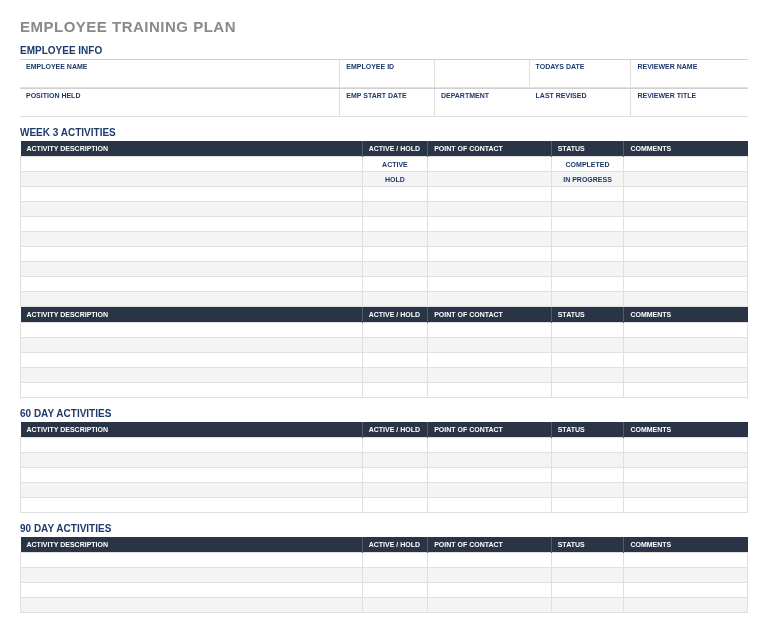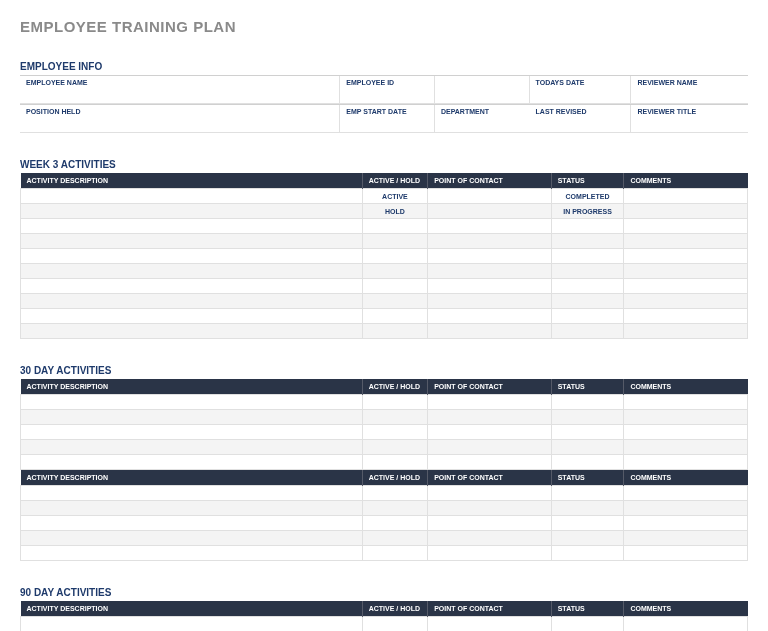--- a/index.html
+++ b/index.html
@@ -15,21 +15,21 @@
     color: #8a8a8a;
     font-size: 15px;
     font-weight: 700;
     letter-spacing: 0.5px;
     margin-bottom: 0;
   }
   .section-title {
     color: #1e3a6b;
     font-size: 10px;
     font-weight: 700;
-    margin-top: 26px;
+    margin-top: 10px;
     margin-bottom: 3px;
   }
   .info-grid {
     display: grid;
     grid-template-columns: 44% 13% 13% 14% 16%;
     border-top: 1px solid #d0d0d0;
   }
   .info-cell {
     border-right: 1px solid #e0e0e0;
     border-bottom: 1px solid #e0e0e0;
@@ -176,21 +176,20 @@
         </tr>
         <tr>
           <td></td>
           <td></td>
           <td></td>
           <td></td>
           <td></td>
         </tr>
       </tbody>
     </table>
-    <div class="section-title">30 DAY ACTIVITIES</div>
     <table class="activities">
       <thead>
         <tr>
           <th class="col-desc">ACTIVITY DESCRIPTION</th>
           <th class="col-ah">ACTIVE / HOLD</th>
           <th class="col-poc">POINT OF CONTACT</th>
           <th class="col-stat">STATUS</th>
           <th class="col-comm">COMMENTS</th>
         </tr>
       </thead>
@@ -225,20 +224,21 @@
         </tr>
         <tr>
           <td></td>
           <td></td>
           <td></td>
           <td></td>
           <td></td>
         </tr>
       </tbody>
     </table>
+    <div class="section-title">60 DAY ACTIVITIES</div>
     <table class="activities">
       <thead>
         <tr>
           <th class="col-desc">ACTIVITY DESCRIPTION</th>
           <th class="col-ah">ACTIVE / HOLD</th>
           <th class="col-poc">POINT OF CONTACT</th>
           <th class="col-stat">STATUS</th>
           <th class="col-comm">COMMENTS</th>
         </tr>
       </thead>

